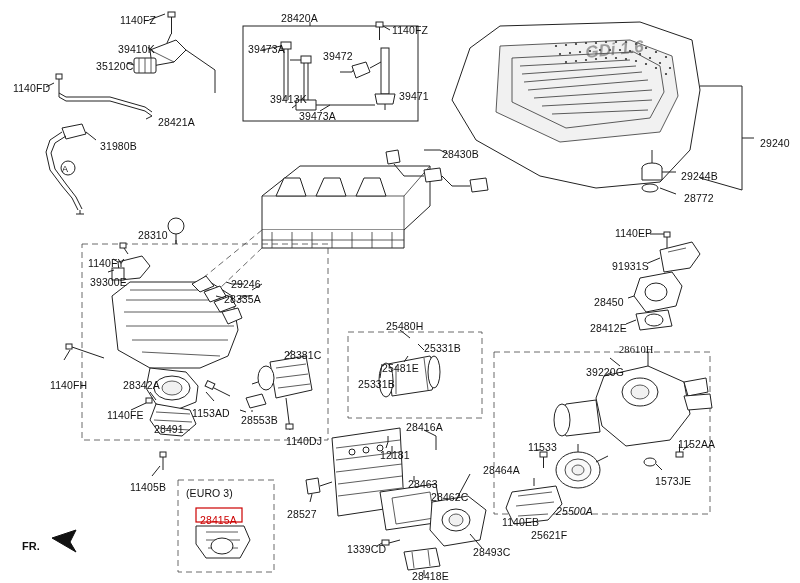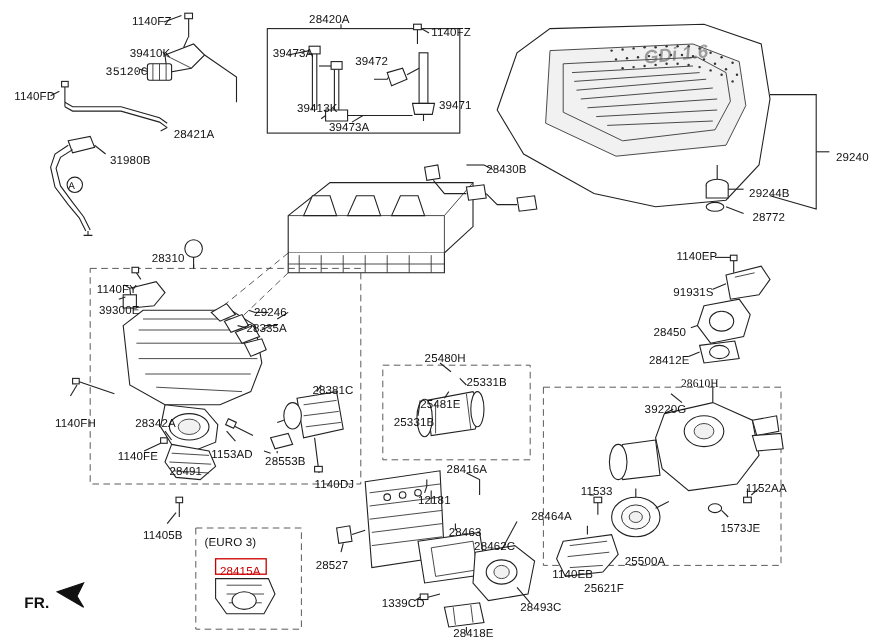--- a/index.html
+++ b/index.html
@@ -1,21 +1,21 @@
 <!DOCTYPE html>
 <html><head>
 <meta charset="utf-8">
 <style>
   html,body{margin:0;padding:0;background:#ffffff;}
   body{width:800px;height:583px;position:relative;overflow:hidden;
        font-family:"Liberation Sans", sans-serif;color:#1a1a1a;}
   #stage{position:absolute;inset:0;}
   .lbl{position:absolute;font-size:10.5px;letter-spacing:0.1px;white-space:nowrap;color:#111;}
   .lbl.red{color:#cc0000;font-weight:normal;}
-  .lbl.big{font-size:14px;font-weight:bold;}
+  .lbl.big{font-size:11px;font-weight:bold;}
   svg{position:absolute;left:0;top:0;width:800px;height:583px;overflow:visible;}
   .ln{stroke:#222;stroke-width:1;fill:none;}
   .thin{stroke:#333;stroke-width:0.8;fill:none;}
   .dash{stroke:#444;stroke-width:0.8;fill:none;stroke-dasharray:6 4;}
   .part{fill:#ffffff;stroke:#222;stroke-width:1;}
   .partl{fill:#fafafa;stroke:#333;stroke-width:0.9;}
   .shade{fill:#f1f1f1;stroke:#333;stroke-width:0.8;}
   .redbox{fill:none;stroke:#cc0000;stroke-width:1.2;}
 </style>
 </head>
@@ -359,21 +359,21 @@
   <path class="ln" d="M262 284 L252 290"></path>
   <path class="ln" d="M246 296 L238 300"></path>
 </svg>
 
 <div class="lbl" style="left:120px;top:14px;">1140FZ</div>
 <div class="lbl" style="left:281px;top:12px;">28420A</div>
 <div class="lbl" style="left:392px;top:24px;">1140FZ</div>
 <div class="lbl" style="left:118px;top:43px;">39410K</div>
 <div class="lbl" style="left:248px;top:43px;">39473A</div>
 <div class="lbl" style="left:308px;top:50px;margin-left:15px;">39472</div>
-<div class="lbl" style="left:96px;top:60px;font-family:Liberation Mono, monospace;">35120C</div>
+<div class="lbl" style="left:96px;top:60px;">35120C</div>
 <div class="lbl" style="left:13px;top:82px;">1140FD</div>
 <div class="lbl" style="left:270px;top:93px;">39413K</div>
 <div class="lbl" style="left:399px;top:90px;">39471</div>
 <div class="lbl" style="left:299px;top:110px;">39473A</div>
 <div class="lbl" style="left:158px;top:116px;">28421A</div>
 <div class="lbl" style="left:100px;top:140px;">31980B</div>
 <div class="lbl" style="left:760px;top:137px;">29240</div>
 <div class="lbl" style="left:442px;top:148px;">28430B</div>
 <div class="lbl" style="left:681px;top:170px;">29244B</div>
 <div class="lbl" style="left:684px;top:192px;">28772</div>
@@ -404,21 +404,21 @@
 <div class="lbl" style="left:380px;top:449px;">12181</div>
 <div class="lbl" style="left:528px;top:441px;">11533</div>
 <div class="lbl" style="left:678px;top:438px;">1152AA</div>
 <div class="lbl" style="left:483px;top:464px;">28464A</div>
 <div class="lbl" style="left:408px;top:478px;">28463</div>
 <div class="lbl" style="left:655px;top:475px;">1573JE</div>
 <div class="lbl" style="left:130px;top:481px;">11405B</div>
 <div class="lbl" style="left:431px;top:491px;">28462C</div>
 <div class="lbl red" style="left:200px;top:514px;">28415A</div>
 <div class="lbl" style="left:287px;top:508px;">28527</div>
-<div class="lbl" style="left:568px;top:505px;">25500A</div>
+<div class="lbl" style="left:556px;top:505px;font-style:italic;">25500A</div>
 <div class="lbl" style="left:502px;top:516px;">1140EB</div>
 <div class="lbl" style="left:531px;top:529px;">25621F</div>
 <div class="lbl" style="left:347px;top:543px;">1339CD</div>
 <div class="lbl" style="left:473px;top:546px;">28493C</div>
 <div class="lbl" style="left:412px;top:570px;">28418E</div>
 
 <div class="lbl" style="left:186px;top:487px;">(EURO 3)</div>
 <div class="lbl big" style="left:22px;top:540px;">FR.</div>
 
 </div>

